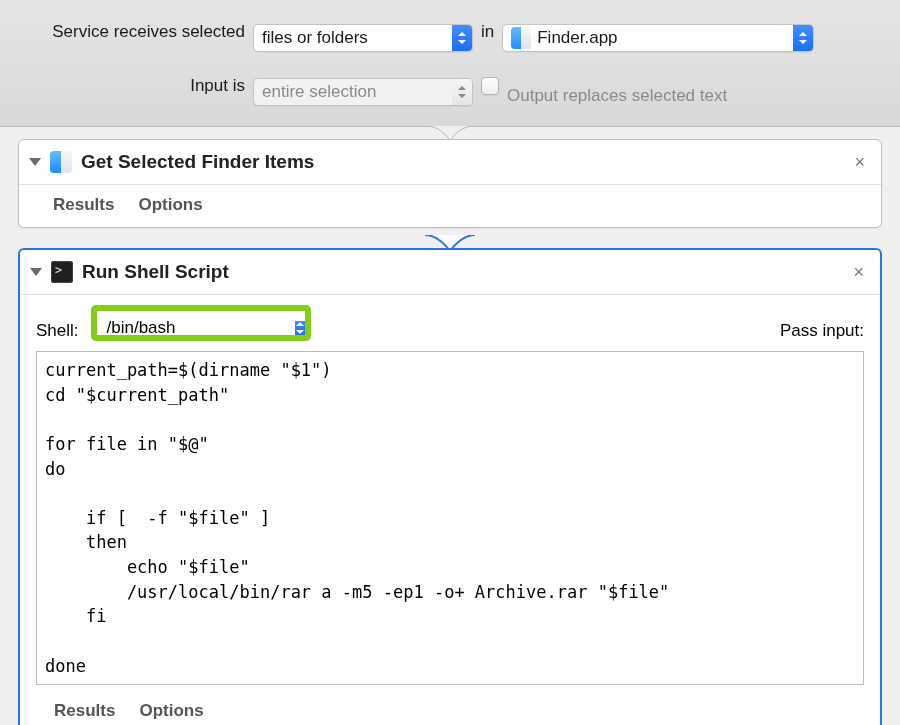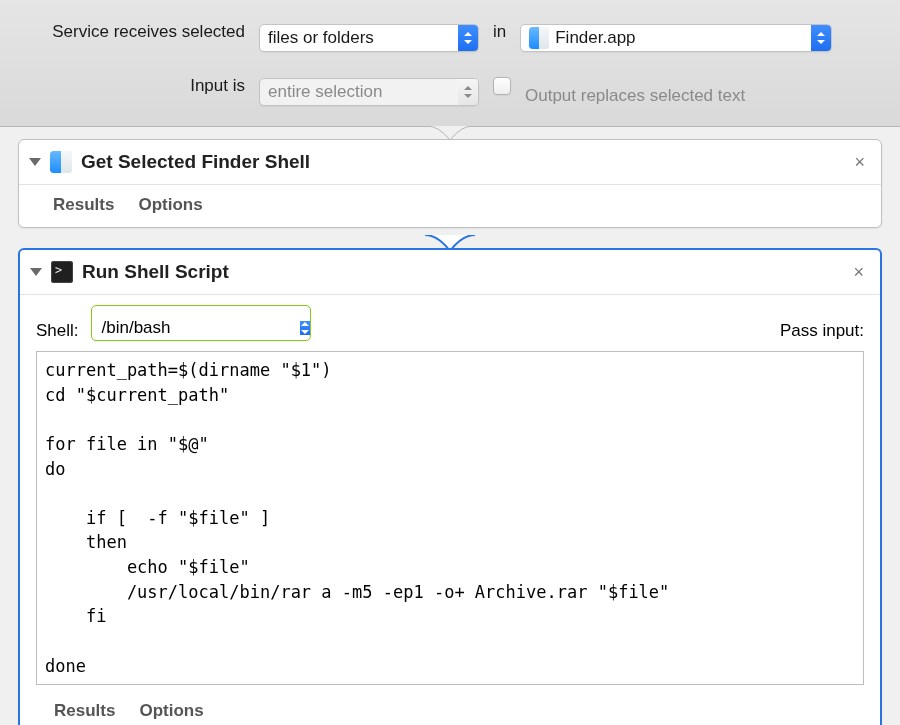--- a/index.html
+++ b/index.html
@@ -16,21 +16,21 @@
   .config {
     background: linear-gradient(#e5e5e5, #d9d9d9);
     border-bottom: 1px solid #b5b5b5;
     padding: 12px 20px 20px;
     font-size: 17px;
     color: #1a1a1a;
   }
   .config-row {
     display: flex;
     align-items: center;
-    gap: 14px;
+    gap: 8px;
     margin-bottom: 14px;
   }
   .config-row:last-child { margin-bottom: 0; }
   .label-right { text-align: right; flex: 0 0 225px; }
 
   .mac-select {
     display: inline-flex;
     align-items: center;
     background: #fff;
     border: 1px solid #c3c3c3;
@@ -196,21 +196,21 @@
     position: absolute;
     top: 0px; left: 4px;
     font: 12px/18px monospace;
     color: #e0e0e0;
   }
 
   .small-select {
     display: inline-flex;
     align-items: center;
     background: #fff;
-    border: 1px solid #84cc16;
+    border: 6px solid #84cc16;
     border-radius: 5px;
     height: 36px;
     font-size: 17px;
     padding: 10px 0 0 10px;
     box-shadow: 0 1px 1px rgba(0,0,0,.05);
   }
   .small-select .sel-text { padding-right: 8px; }
 </style>
 </head>
 <body>
@@ -276,21 +276,21 @@
 
   <div class="card">
     <div class="card-header">
       <span class="disclosure"></span>
       <span class="action-icon">
         <span class="finder-face">
             <span class="l"></span>
             <span class="r"></span>
           </span>
       </span>
-      <span class="card-title">Get Selected Finder Shell</span>
+      <span class="card-title">Get Selected Finder Items</span>
       <span class="card-close">×</span>
     </div>
     <div class="card-footer">
       <span>Results</span>
       <span>Options</span>
     </div>
   </div>
 
   <div class="connector">
     <svg width="50" height="18">

